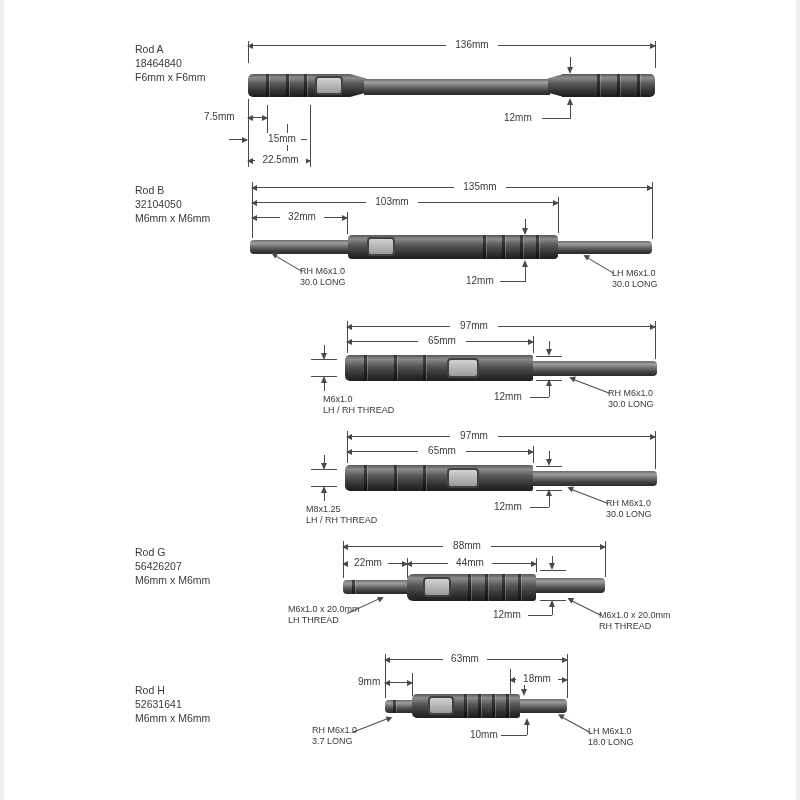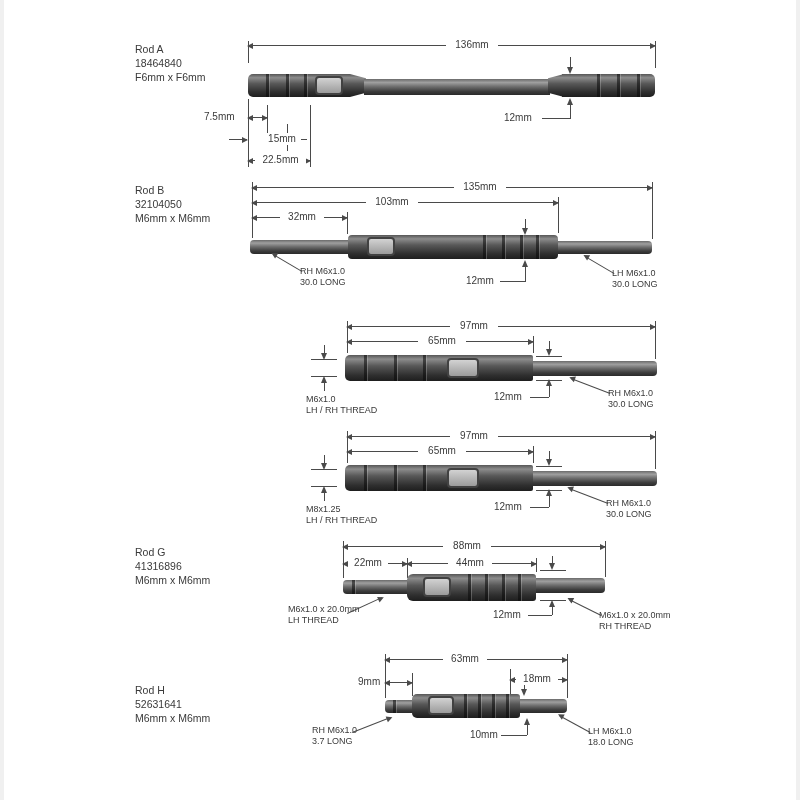--- a/index.html
+++ b/index.html
@@ -138,21 +138,21 @@
   <div class="groove" style="left:364px;top:355px;height:26px"></div>
   <div class="groove" style="left:394px;top:355px;height:26px"></div>
   <div class="groove" style="left:423px;top:355px;height:26px"></div>
   <div class="dwin" style="left:447px;top:358px;width:28px;height:16px"></div>
   <div class="shaft" style="left:533px;top:361px;width:124px;height:15px;border-radius:0 4px 4px 0"></div>
 
   <div class="tick" style="left:311px;top:359px;width:26px"></div>
   <div class="tick" style="left:311px;top:376px;width:26px"></div>
   <div class="va down" style="left:324px;top:345px;height:9px"></div>
   <div class="va up" style="left:324px;top:382px;height:9px"></div>
-  <div class="ct" style="left:306px;top:394px">
+  <div class="ct" style="left:323px;top:394px">
     <div>M6x1.0</div>
     <div>LH / RH THREAD</div>
   </div>
 
   <div class="tick" style="left:536px;top:356px;width:26px"></div>
   <div class="tick" style="left:536px;top:380px;width:26px"></div>
   <div class="va down" style="left:549px;top:341px;height:9px"></div>
   <div class="va up" style="left:549px;top:385px;height:12px"></div>
   <div class="tick" style="left:530px;top:397px;width:19px"></div>
   <span class="t" style="left:494px;top:391px">12mm</span>
@@ -195,21 +195,21 @@
   <span class="t" style="left:494px;top:501px">12mm</span>
 
   <div class="ct" style="left:606px;top:498px">
     <div>RH M6x1.0</div>
     <div>30.0 LONG</div>
   </div>
   <div class="leader" style="left:608px;top:504px;width:42px;transform:rotate(-158.9deg)"></div>
 
   <div class="rodlabel" style="left:135px;top:545px">
     <div>Rod G</div>
-    <div>41316896</div>
+    <div>56426207</div>
     <div>M6mm x M6mm</div>
   </div>
   <div class="dl ar" style="left:343px;top:546px;width:262px"></div>
   <div class="ext" style="left:343px;top:541px;height:37px"></div>
   <div class="ext" style="left:605px;top:541px;height:36px"></div>
   <span class="t bg" style="left:443px;top:540px;width:44px">88mm</span>
   <div class="dl ar" style="left:343px;top:563px;width:64px"></div>
   <span class="t bg" style="left:348px;top:557px;width:36px">22mm</span>
   <div class="dl ar" style="left:407px;top:563px;width:129px"></div>
   <span class="t bg" style="left:448px;top:557px;width:40px">44mm</span>

